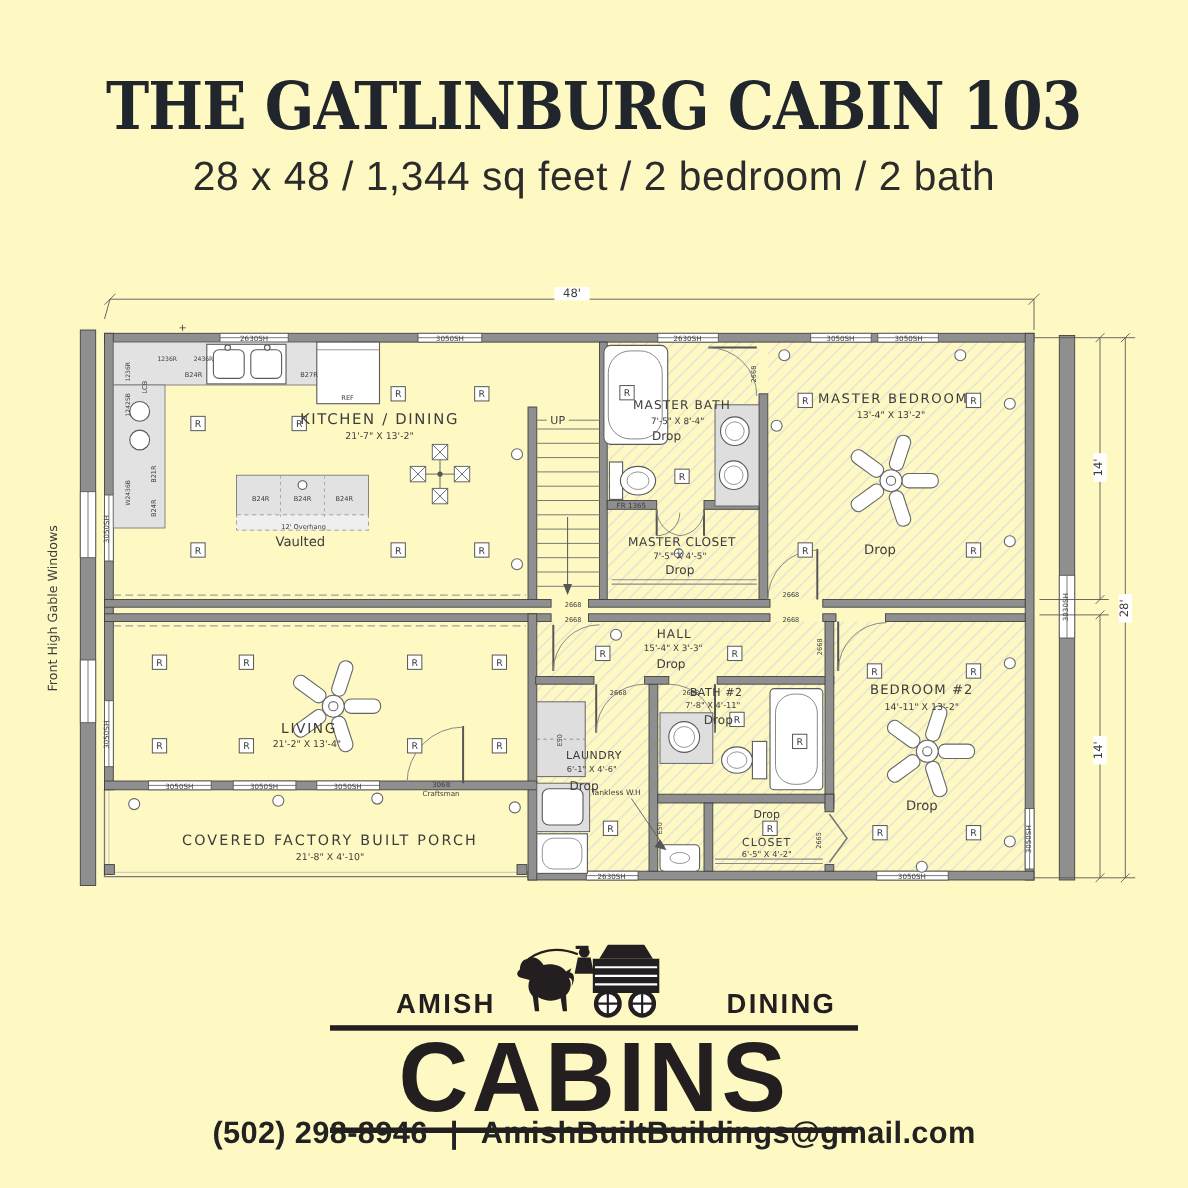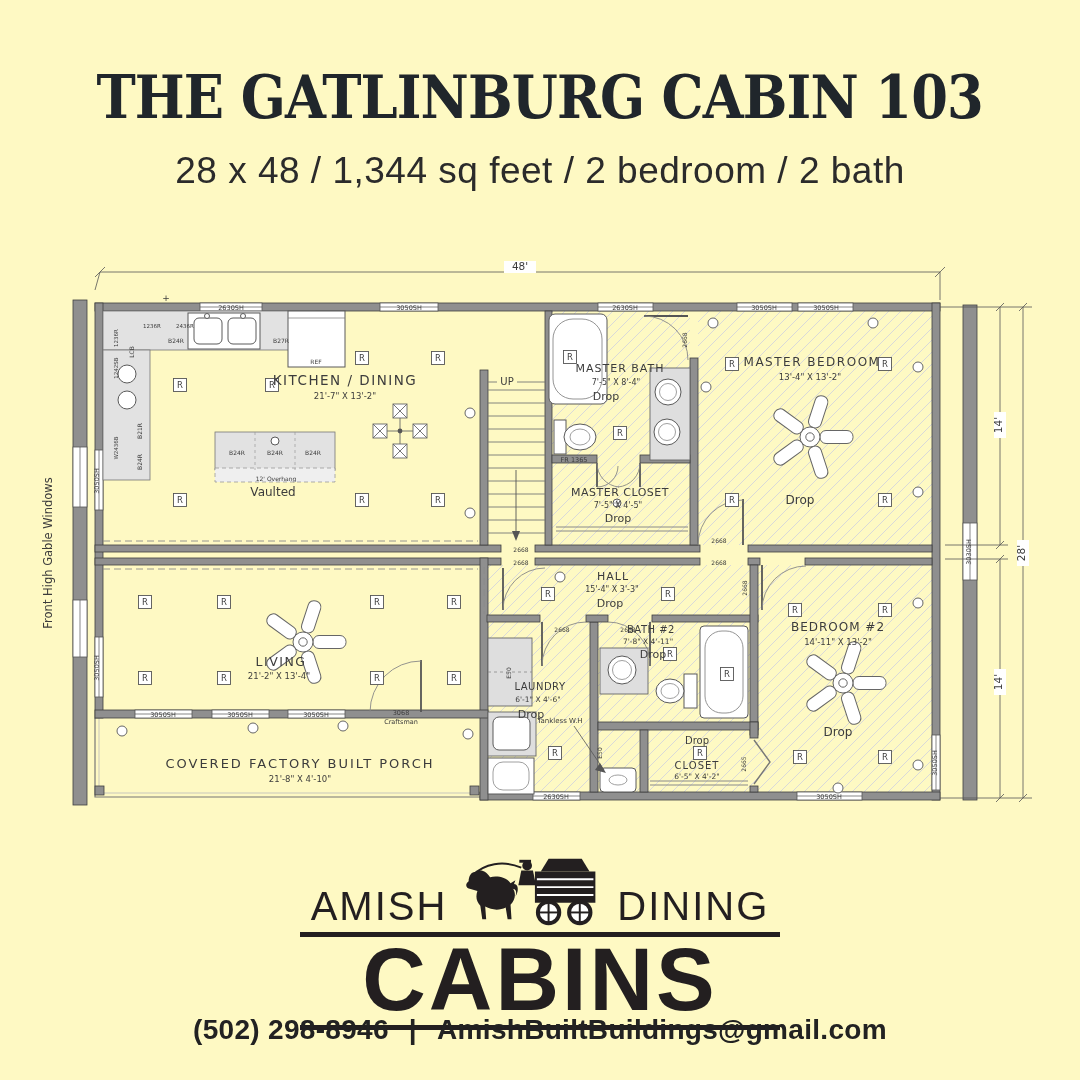--- a/index.html
+++ b/index.html
@@ -3,39 +3,39 @@
 <meta charset="utf-8">
 <style>
   html,body{margin:0;padding:0;background:#fff;}
   #canvas{position:relative;width:1080px;height:1080px;background:#fef9c3;overflow:hidden;
           font-family:"Liberation Sans",sans-serif;}
   
   .hdr{position:absolute;top:62px;left:0;width:1080px;text-align:center;}
   .title{display:inline-block;font-family:"DejaVu Serif",serif;font-weight:700;
          font-size:60px;color:#20262b;letter-spacing:-1px;transform:scaleX(0.88);
          white-space:nowrap;}
-  .subtitle{margin-top:18px;font-size:37px;color:#2b2b2b;letter-spacing:0.5px;}
+  .subtitle{margin-top:8px;font-size:37px;color:#2b2b2b;letter-spacing:0.5px;}
   
   #plan{position:absolute;left:0;top:250px;width:1080px;height:600px;}
   #plan text{fill:#3c3c3c;font-family:"DejaVu Sans",sans-serif;}
   .w{fill:#8f8f8f;stroke:#3f3f3f;stroke-width:0.8;}
   .win{fill:#ffffff;stroke:#555;stroke-width:0.8;}
   .fx{fill:#ffffff;stroke:#5a5a5a;stroke-width:1;}
   .cab{fill:#e2e2e2;stroke:#777;stroke-width:0.8;}
   .arc{fill:none;stroke:#888;stroke-width:0.9;}
   .leaf{stroke:#555;stroke-width:1.8;}
   .dim{stroke:#555;stroke-width:0.8;fill:none;}
   .dash{stroke:#8a8a8a;stroke-width:0.9;stroke-dasharray:7 4;fill:none;}
   .shelf{stroke:#8a8a8a;stroke-width:1;}
   .bg{fill:#fff;}
   
   .logo{position:absolute;top:852px;left:0;width:1080px;text-align:center;color:#231f20;}
   .logo-row{display:flex;justify-content:center;align-items:flex-end;gap:10px;height:78px;}
-  .logo-word{font-weight:400;font-size:40px;letter-spacing:2px;line-height:1;
-             padding-bottom:4px;color:#231f20;}
+  .logo-word{font-weight:700;font-size:25px;letter-spacing:2px;line-height:1;
+             padding-bottom:4px;color:#231f20;margin-left:40px;}
   .logo-bar{width:480px;height:5px;background:#231f20;margin:2px auto 0;}
   .logo-main{font-weight:700;font-size:88px;letter-spacing:3px;line-height:0.95;
              color:#231f20;transform:scaleY(1.02);}
   .logo-bar2{width:480px;height:5px;background:#231f20;margin:4px auto 0;}
   
   .footer{position:absolute;top:1014px;left:0;width:1080px;text-align:center;
           font-size:28px;font-weight:700;color:#222;letter-spacing:0.3px;}
   .footer span{margin:0 6px;}
 </style>
 </head>

